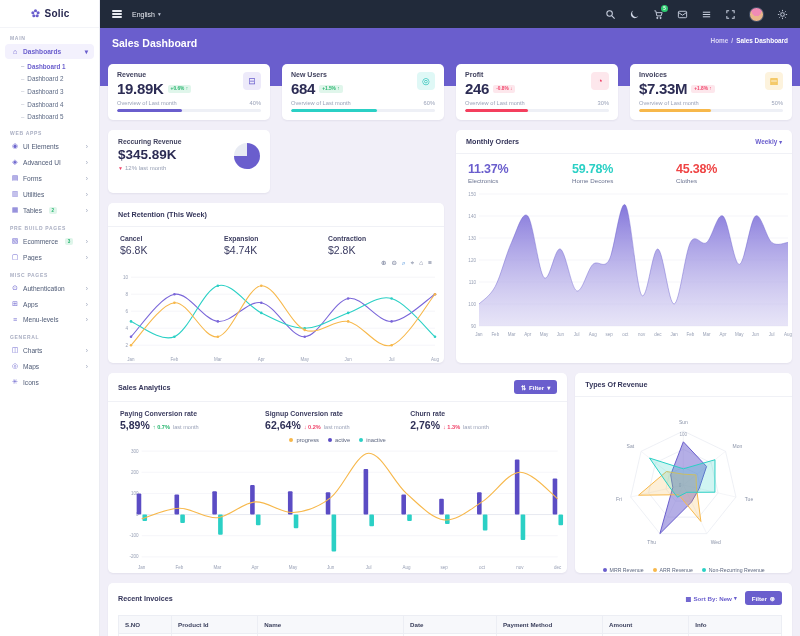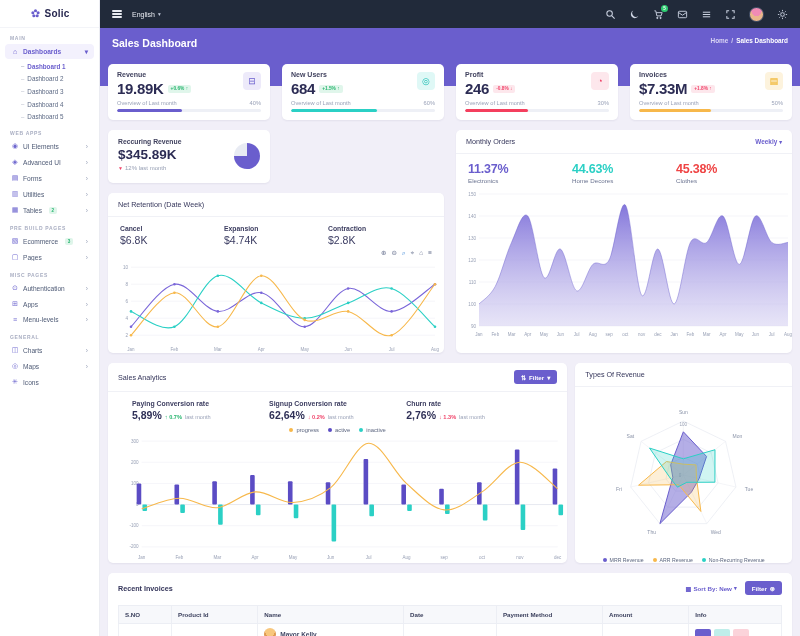--- a/index.html
+++ b/index.html
@@ -51,46 +51,46 @@
 .sub-row{display:flex;justify-content:space-between;font-size:5.7px;color:#9aa2b8;margin:3px 0}
 .track{height:3px;background:#eef0f6;border-radius:2px;overflow:hidden}
 .fill{height:100%;border-radius:2px}
 .icbox{position:absolute;top:8px;right:9px;width:18px;height:18px;border-radius:4px;display:flex;align-items:center;justify-content:center;font-size:9px}
 .icbox.c0{background:#edeafa;color:#6a5ecd}.icbox.c1{background:#dff8f6;color:#19bdb2}
 .icbox.c2{background:#fde7ec;color:#f0446a}.icbox.c3{background:#fdf3dd;color:#eda708}
 
 .row2{display:grid;grid-template-columns:1fr 1fr;gap:12px}
 .row2-left{display:flex;flex-direction:column;gap:10px}
 .mini2{display:grid;grid-template-columns:1fr 1fr;gap:12px}
-.mini{padding:8px 10px 12px;position:relative}
+.mini{padding:8px 10px 22px;position:relative}
 .mini .t{font-size:6.8px;font-weight:bold;color:#41425f}
 .mini .v{font-size:13.5px;font-weight:bold;color:#2c2c54;margin-top:2px}
 .mini .d{font-size:6px;color:#98a0b5;margin-top:3px;display:flex;gap:2px;align-items:center}
 .tri-down{color:#f0446a;font-size:5px}.tri-up{color:#27b56e;font-size:5px}
 .pie{position:absolute;right:10px;top:13px;width:26px;height:26px;border-radius:50%}
 .pie.p1{background:conic-gradient(from 270deg,#e8ebf3 0 88deg,#6a5ecd 88deg 360deg)}
 .pie.p2{background:conic-gradient(from 270deg,#e8ebf3 0 100deg,#2bd0c5 100deg 360deg)}
 .chead{display:flex;align-items:center;justify-content:space-between;padding:7px 10px;border-bottom:1px solid #f0f1f6}
-.chead .t{font-size:7.2px;font-weight:normal;color:#34355a}
+.chead .t{font-size:7.2px;font-weight:bold;color:#34355a}
 .link-drop{font-size:6.4px;color:#6a5ecd;font-weight:bold;display:flex;align-items:center;gap:2px;cursor:pointer}
 .nr-stats{display:grid;grid-template-columns:1fr 1fr 1fr;padding:8px 12px 0}
 .nr-stats .l{font-size:6.8px;font-weight:bold;color:#3c3d60}
 .nr-stats .v{font-size:10.5px;color:#3b3c62;margin-top:2px}
 .toolbar{display:flex;gap:5px;justify-content:flex-end;padding:3px 12px 0;color:#6c7693;font-size:6.5px}
 .toolbar span{cursor:pointer}
 .toolbar .blue{color:#3a86d6}
 .mo-stats{display:grid;grid-template-columns:1fr 1fr 1fr;padding:8px 12px 2px}
 .mo-stats .v{font-size:12.5px;font-weight:bold;letter-spacing:-.2px}
 .mo-stats .l{font-size:6.2px;color:#6a7390;margin-top:1px}
 .v.purple{color:#6a5ecd}.v.teal{color:#2bd0c5}.v.red{color:#ef4444}
 svg.chart{display:block;width:100%}
 
 .row3{display:grid;grid-template-columns:2.12fr 1fr;gap:8px}
 .btn{background:#6a5ecd;color:#fff;border:none;border-radius:3px;font-size:6.2px;padding:3.5px 7px;display:inline-flex;align-items:center;gap:3px;font-weight:bold;cursor:pointer}
-.sa-stats{display:grid;grid-template-columns:1fr 1fr 1fr;padding:8px 24px 2px}
+.sa-stats{display:grid;grid-template-columns:1fr 1fr 1fr;padding:8px 12px 2px}
 .sa-stats .l{font-size:6.9px;font-weight:bold;color:#3c3d60}
 .sa-stats .vr{display:flex;align-items:baseline;gap:3px;margin-top:2px}
 .sa-stats .v{font-size:10.5px;font-weight:bold;color:#2f3057}
 .delta{font-size:5.6px;font-weight:bold}
 .delta.ok{color:#27b56e}.delta.bad{color:#f0446a}
 .suffix{font-size:5.6px;color:#9aa2b8}
 .legend{display:flex;gap:9px;justify-content:center;font-size:5.8px;color:#5b657f;align-items:center;padding:4px 0 0}
 .legend .li{display:flex;align-items:center;gap:3px}
 .dot{width:4px;height:4px;border-radius:50%;flex:none}
 
@@ -368,21 +368,21 @@
             <div class="v">$345.89K</div>
             <div class="d">
                 <span class="tri-down">▼</span>
                 <span>12% last month</span>
               </div>
             <div class="pie p1"></div>
           </div>
         </div>
         <div class="card" style="flex:1">
           <div class="chead">
-              <span class="t">Net Retention (Date Week)</span>
+              <span class="t">Net Retention (This Week)</span>
             </div>
           <div class="nr-stats">
             <div>
                 <div class="l">Cancel</div>
                 <div class="v">$6.8K</div>
               </div>
             <div>
                 <div class="l">Expansion</div>
                 <div class="v">$4.74K</div>
               </div>
@@ -456,21 +456,21 @@
               <span>Weekly</span>
               <span class="caret" style="color:#6a5ecd">▾</span>
             </span>
         </div>
         <div class="mo-stats">
           <div>
               <div class="v purple">11.37%</div>
               <div class="l">Electronics</div>
             </div>
           <div>
-              <div class="v teal">44.63%</div>
+              <div class="v teal">59.78%</div>
               <div class="l">Home Decores</div>
             </div>
           <div>
               <div class="v red">45.38%</div>
               <div class="l">Clothes</div>
             </div>
         </div>
         <svg id="mo-chart" class="chart" style="height:150px;margin:2px 4px 0" viewBox="0 0 330 150">
             <line x1="16" x2="325" y1="138" y2="138" stroke="#f0f1f6" stroke-width="0.7"></line>
             <text x="13" y="139.6" text-anchor="end" font-size="4.6" fill="#99a1b6">90</text>

